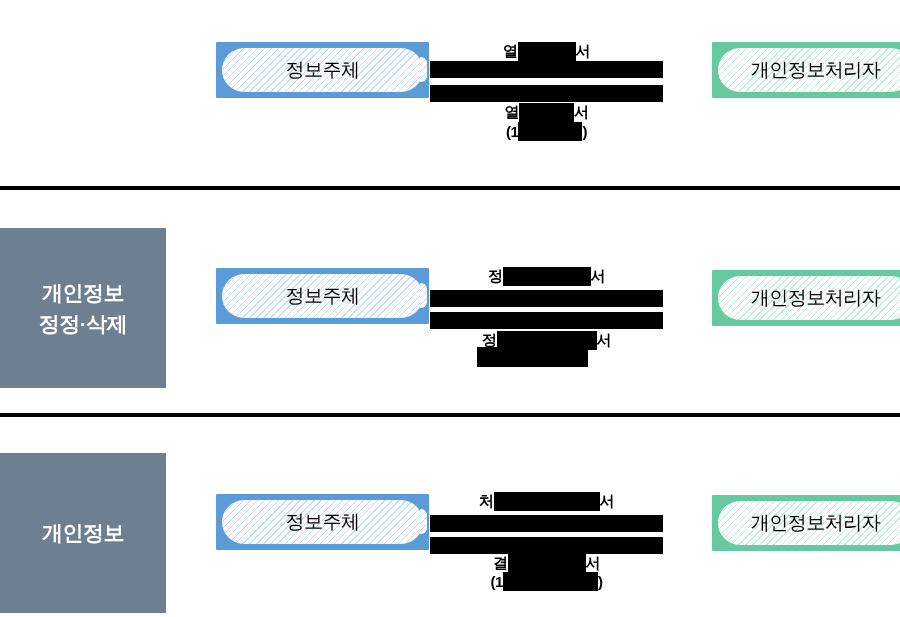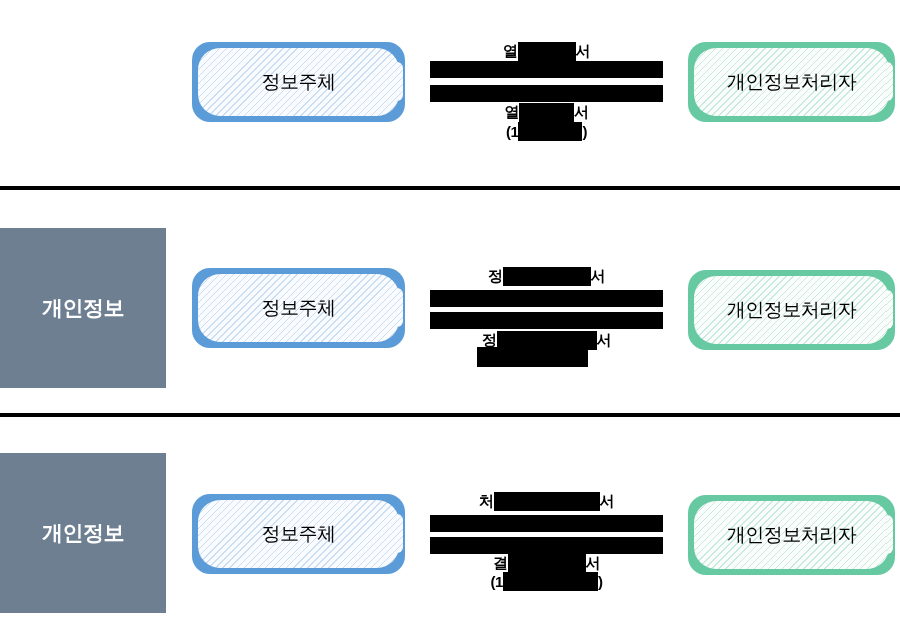--- a/index.html
+++ b/index.html
@@ -9,21 +9,21 @@
   }
   .divider { position:absolute; left:0; width:900px; height:4px; background:#000000; }
 
   .category {
     position:absolute; left:0; width:166px; height:160px; background:#6d7f90;
     color:#ffffff; font-weight:bold; font-size:21px; line-height:1.5;
     display:flex; flex-direction:column; align-items:center; justify-content:center;
     text-align:center; letter-spacing:-0.5px;
   }
 
-  .party { position:absolute; width:213px; height:80px; border-radius:18px; }
+  .party { position:absolute; width:213px; height:56px; border-radius:1px;margin-left:24px; }
   .party.subject   { background:#5b9cd8; }
   .party.processor { background:#67c9a2; width:207px; }
   .party-inner {
     position:absolute; inset:6px; border-radius:22px;
     display:flex; align-items:center; justify-content:center;
     font-size:19px; color:#000000; letter-spacing:-0.5px;
   }
   .party-inner::after { 
     content:""; position:absolute; right:-4px; top:20%; height:58%; width:7px;
     background:inherit; border-radius:0 6px 6px 0;
@@ -81,20 +81,21 @@
   <div class="party processor" style="left:688px; top:42px">
     <div class="party-inner hatch-green">
       <span>개인정보처리자</span>
     </div>
   </div>
 
   <div class="divider" style="top:186px"></div>
 
   <div class="category" style="top:228px">
     <span>개인정보</span>
+    <span>정정·삭제</span>
   </div>
 
   <div class="party subject" style="left:192px; top:268px">
     <div class="party-inner hatch-blue">
       <span>정보주체</span>
     </div>
   </div>
 
   <div class="mid-label" style="top:266px">
     <span>정</span>

